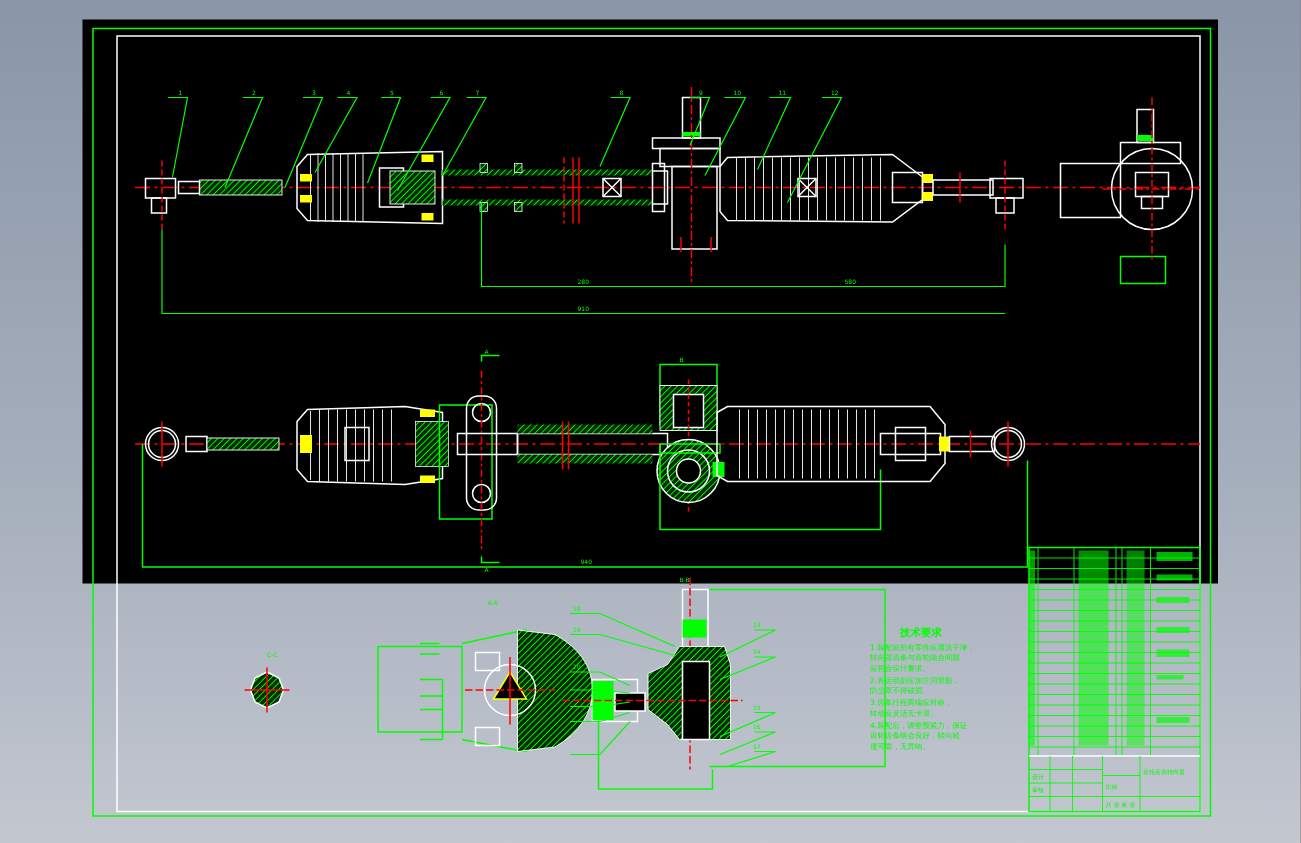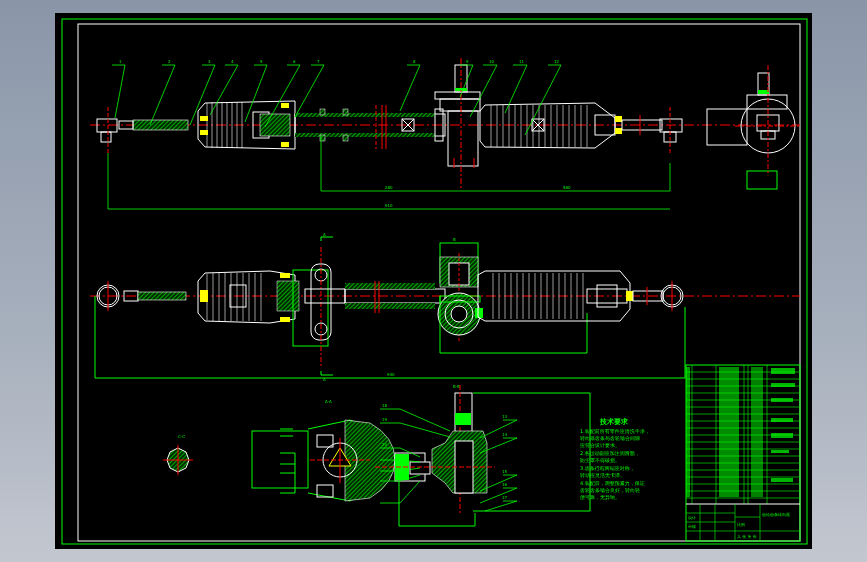--- a/index.html
+++ b/index.html
@@ -1,17 +1,17 @@
 <!DOCTYPE html>
 <html><head>
 <meta charset="utf-8">
 <style>
   html,body{margin:0;padding:0;}
   body{width:867px;height:562px;overflow:hidden;background:linear-gradient(#8a96a8 0%,#a7b0bd 60%,#c3c7d0 100%);font-family:"DejaVu Sans",sans-serif;position:relative;}
-  #canvas{position:absolute;left:55px;top:13px;width:757px;height:536px;background:#000;}
+  #canvas{position:absolute;left:55px;top:13px;width:757px;height:376px;background:#000;}
   svg{position:absolute;left:0;top:0;}
   .lbl{fill:#00ff00;font-size:4px;font-family:"DejaVu Sans",sans-serif;}
   .req-title{fill:#00ff00;font-size:7px;font-weight:bold;font-family:"DejaVu Sans",sans-serif;}
   .req{fill:#00ff00;font-size:5px;font-family:"DejaVu Sans",sans-serif;}
   .tb{fill:#00ff00;font-size:4px;font-family:"DejaVu Sans",sans-serif;}
 </style>
 </head>
 <body>
 
 <div id="canvas">

